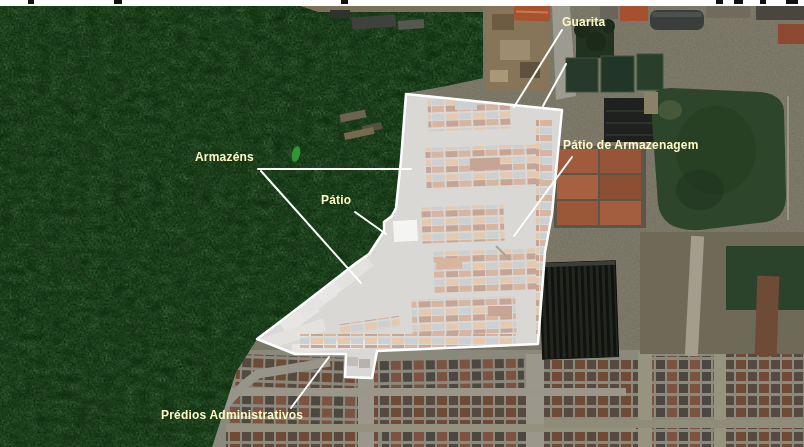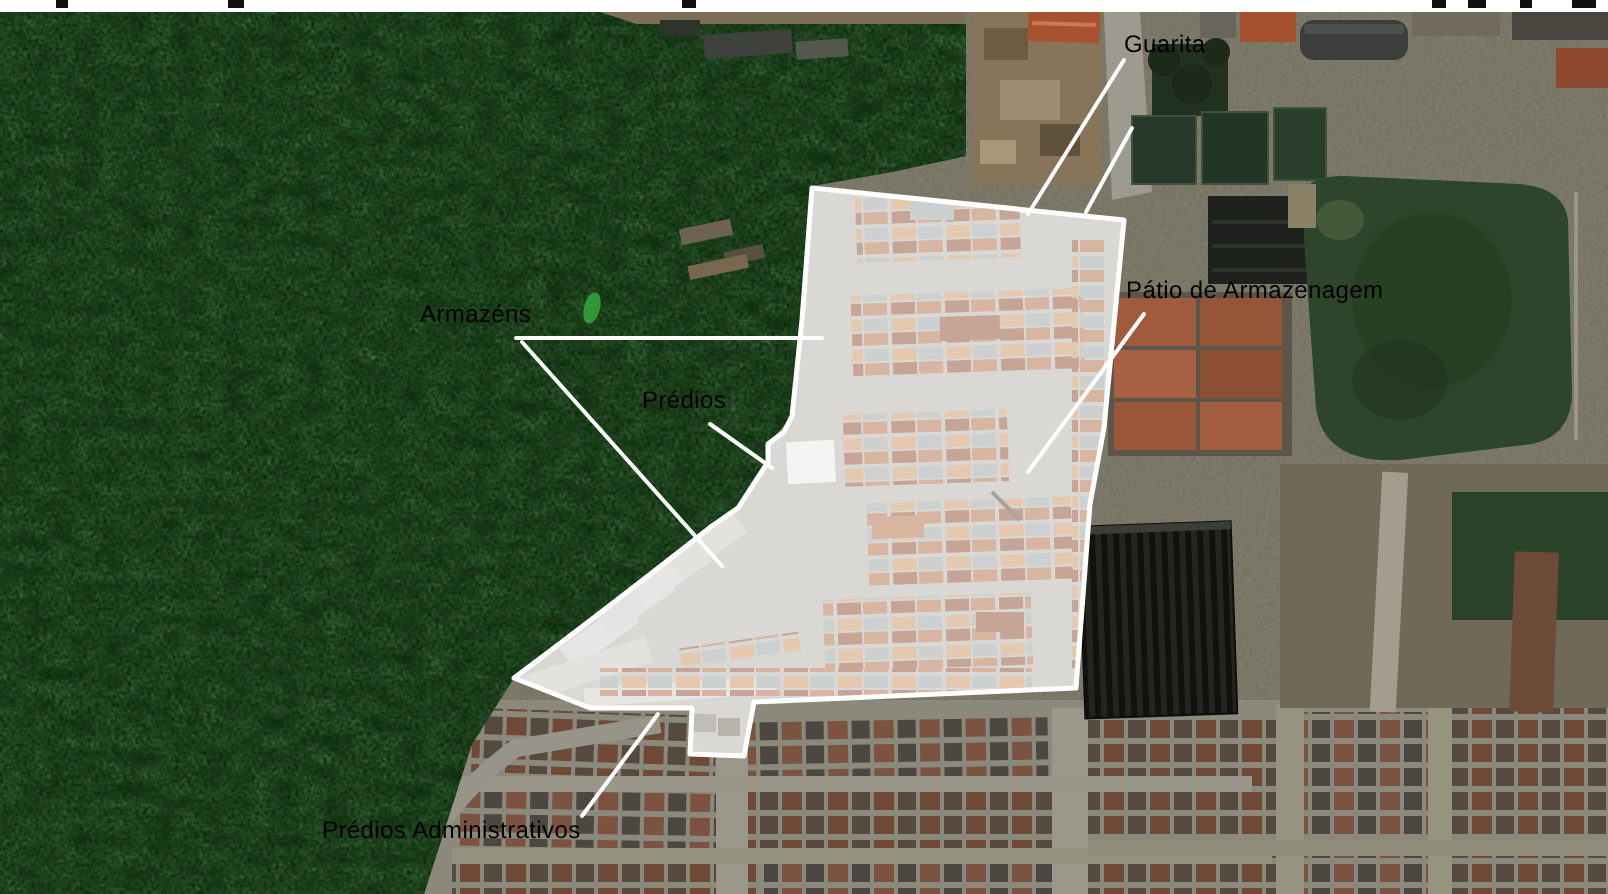--- a/index.html
+++ b/index.html
@@ -1,19 +1,19 @@
 <!DOCTYPE html>
 <html><head>
 <meta charset="utf-8">
 <style>
   html,body{margin:0;padding:0;background:#fff;}
   #stage{position:relative;width:804px;height:447px;overflow:hidden;
          font-family:"Liberation Sans","DejaVu Sans",sans-serif;background:#83806f;}
   #stage svg{position:absolute;left:0;top:0;}
-  .map-label{position:absolute;font-size:12px;font-weight:400;color:#000000;
+  .map-label{position:absolute;font-size:12px;font-weight:700;color:#fef9c3;
              white-space:nowrap;letter-spacing:.2px;line-height:13px;
              text-rendering:optimizeLegibility;}
 </style>
 </head>
 <body>
 
 <div id="stage">
 
 <svg width="804" height="447" viewBox="0 0 804 447">
   <defs>
@@ -212,18 +212,18 @@
     <line x1="566" y1="64" x2="543" y2="106"></line>
     <line x1="258" y1="169" x2="411" y2="169"></line>
     <line x1="261" y1="171" x2="361" y2="283"></line>
     <line x1="355" y1="212" x2="386" y2="234"></line>
     <line x1="572" y1="157" x2="514" y2="236"></line>
     <line x1="291" y1="408" x2="329" y2="357"></line>
   </g>
 </svg>
 
 <div class="map-label" style="left:562px;top:16px">Guarita</div>
-<div class="map-label" style="left:210px;top:151px">Armazéns</div>
-<div class="map-label" style="left:321px;top:194px">Prédios</div>
+<div class="map-label" style="left:195px;top:151px">Armazéns</div>
+<div class="map-label" style="left:321px;top:194px">Pátio</div>
 <div class="map-label" style="left:161px;top:409px">Prédios Administrativos</div>
 <div class="map-label" style="left:563px;top:139px">Pátio de Armazenagem</div>
 
 </div>
 
 </body></html>

